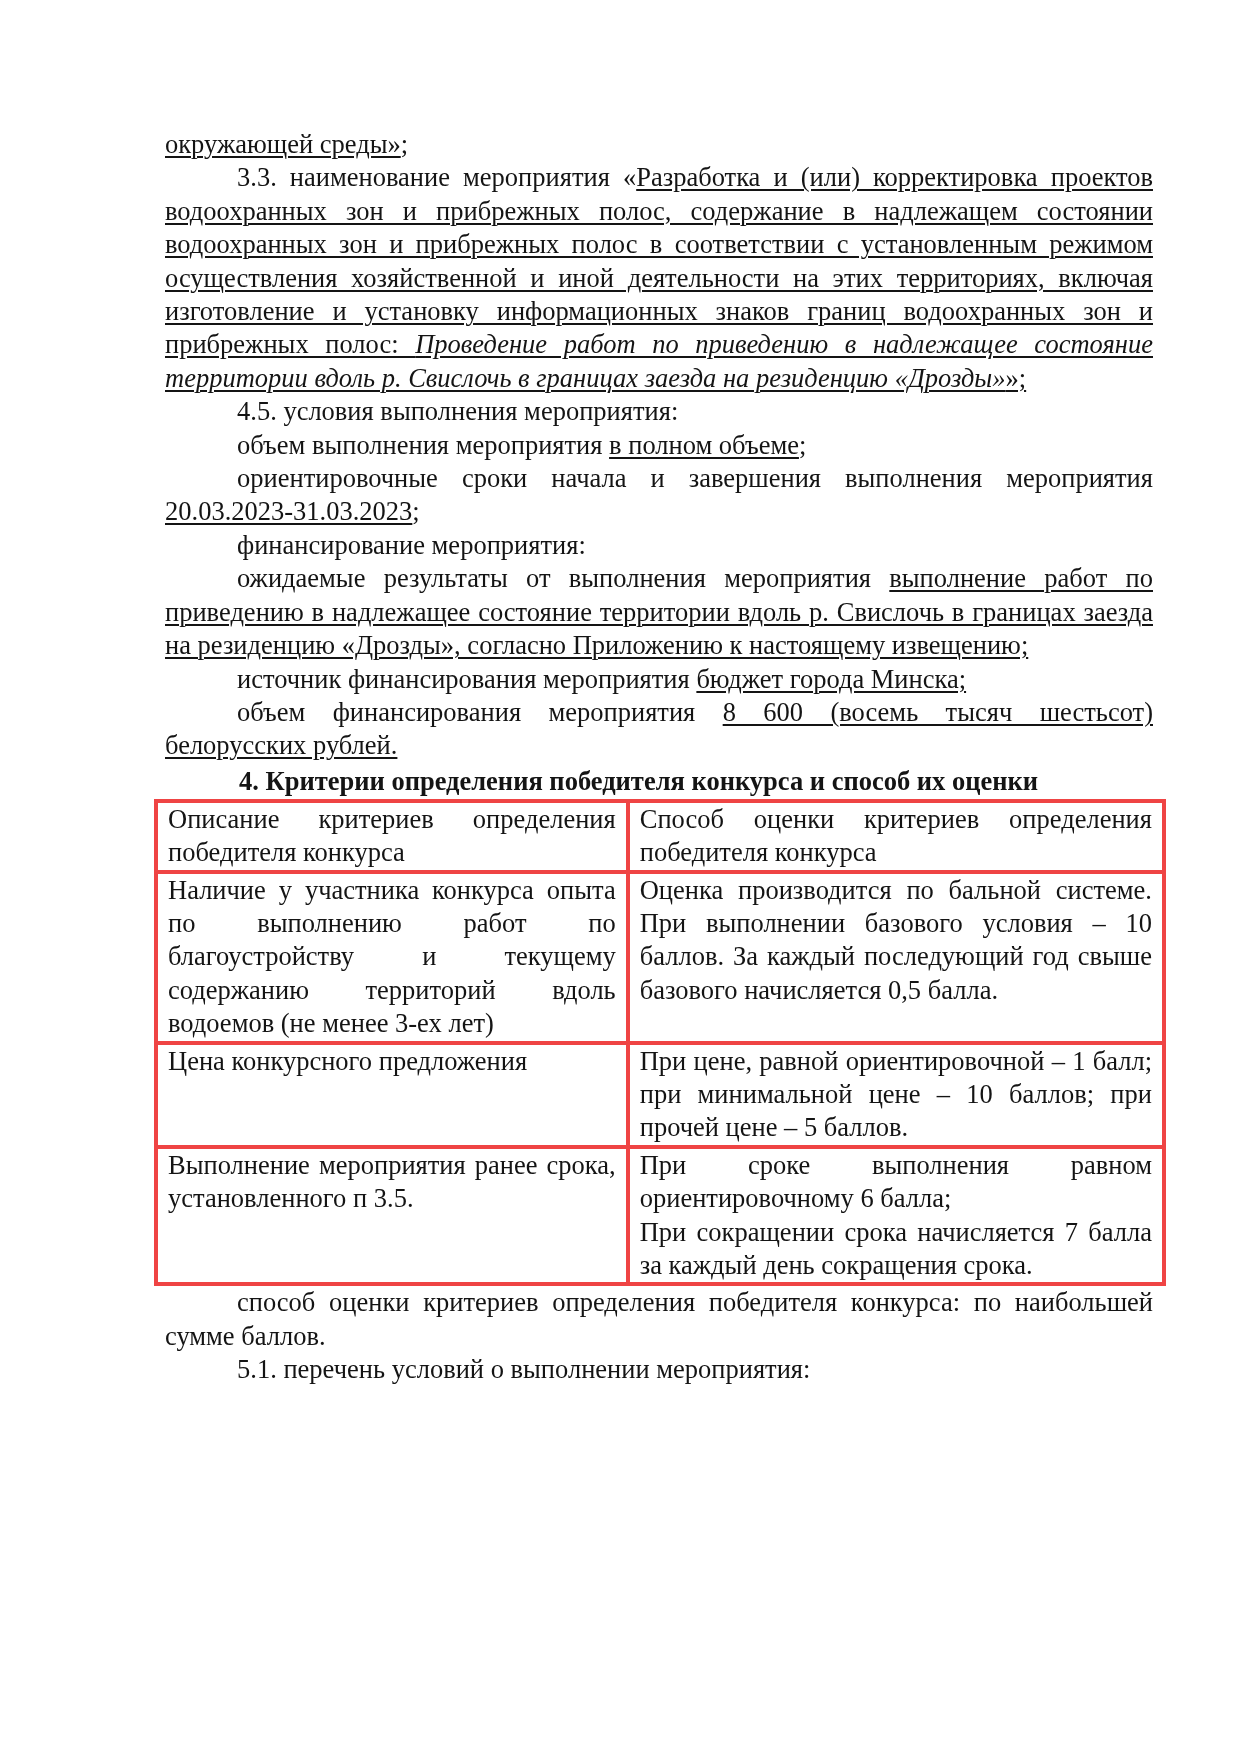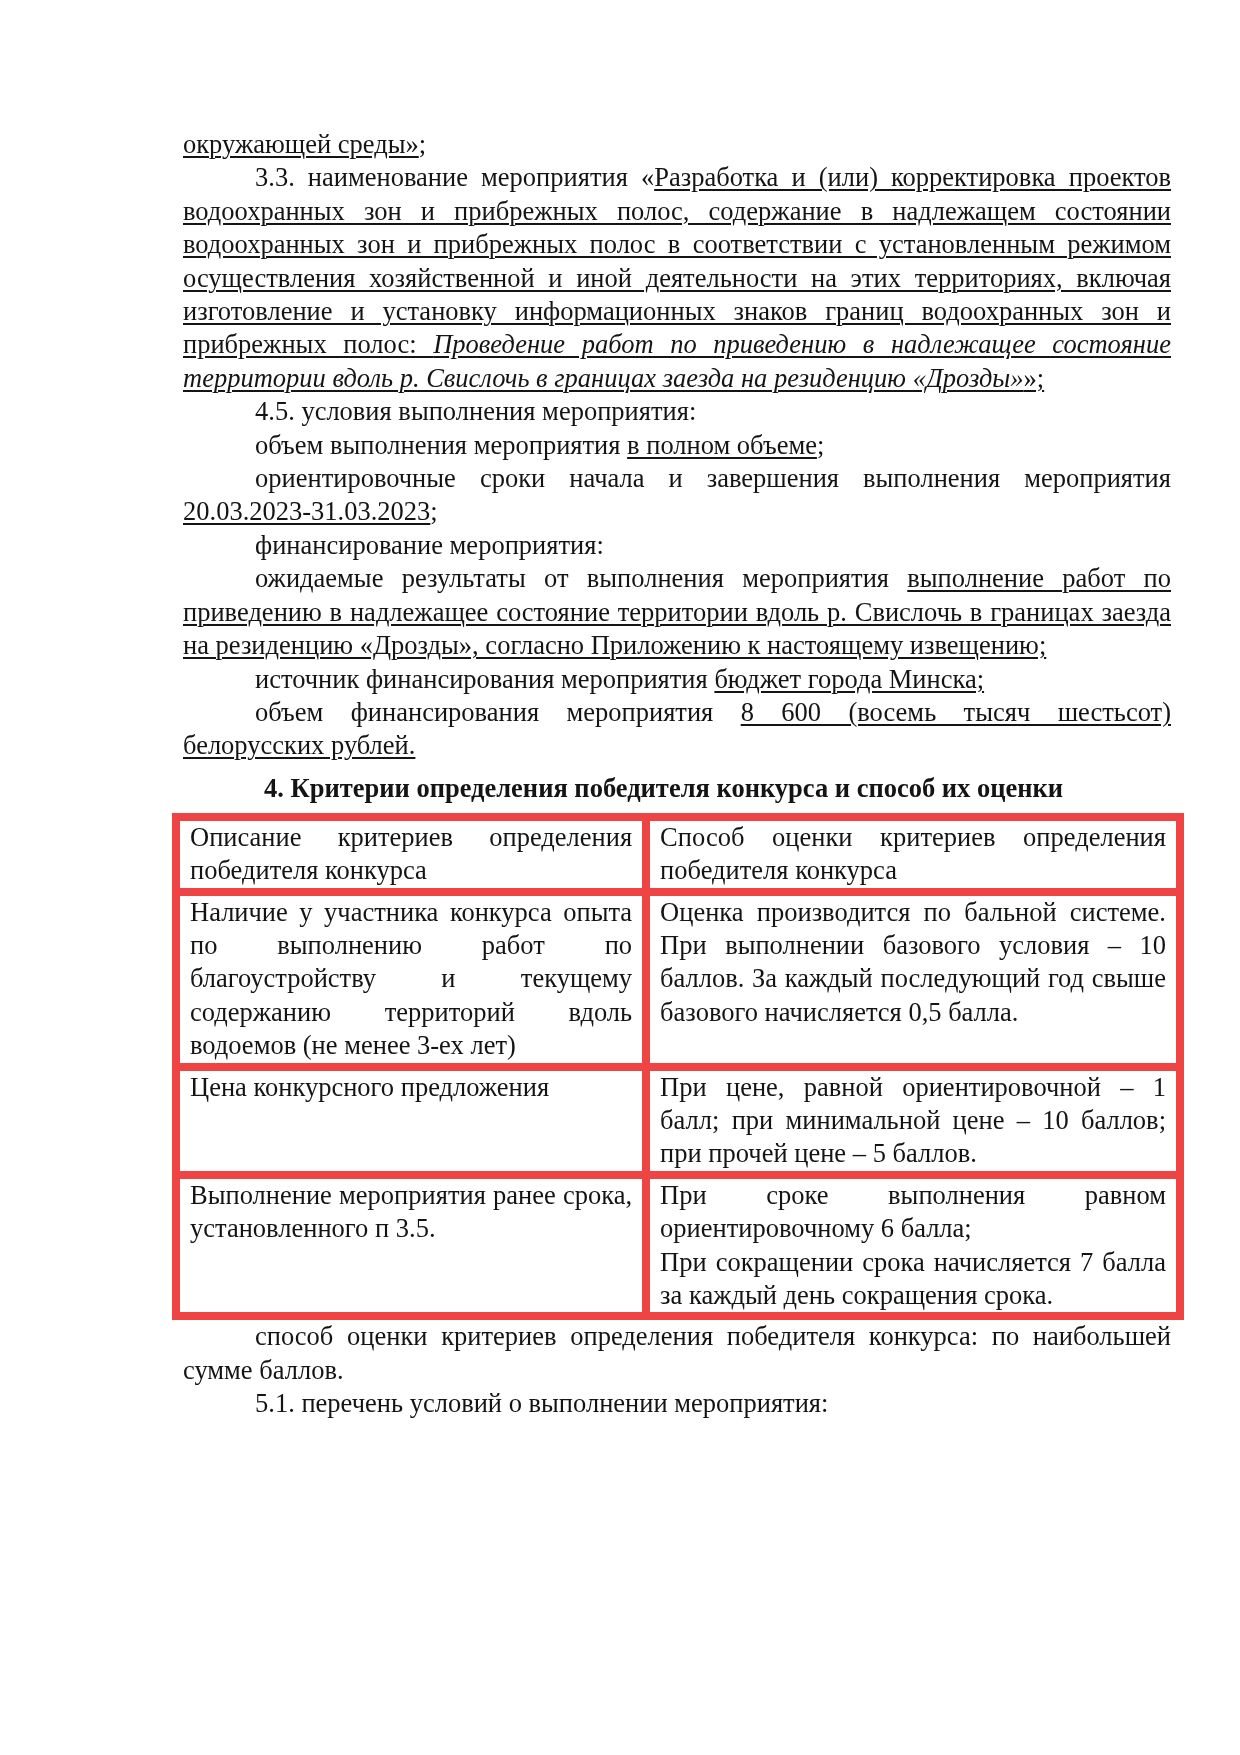--- a/index.html
+++ b/index.html
@@ -1,33 +1,33 @@
 <!DOCTYPE html>
 <html><head>
 <meta charset="utf-8">
 <style>
   html, body { margin: 0; padding: 0; background: #ffffff; }
   body { width: 1240px; height: 1755px; position: relative; overflow: hidden; }
   .page {
-    position: absolute; left: 183px; top: 128px; width: 988px;
+    position: absolute; left: 165px; top: 128px; width: 988px;
     font-family: "Liberation Serif", serif; font-size: 26.5px; line-height: 33.4px;
     color: #141414;
   }
   .p { text-align: justify; text-align-last: left; margin: 0; }
   .ind { text-indent: 72px; }
   .u { text-decoration: underline; text-decoration-thickness: 1.5px; text-underline-offset: 3px; }
   .i { font-style: italic; }
   .b { font-weight: bold; }
-  .heading4 { margin: 9px; text-indent: 72px; font-weight: bold; white-space: nowrap; line-height: 32px; }
+  .heading4 { margin: 2px; text-indent: 72px; font-weight: bold; white-space: nowrap; line-height: 32px; }
   table.crit {
     position: relative; left: -11px; width: 1012px; border-collapse: collapse;
     font-family: "Liberation Serif", serif; font-size: 26.5px; line-height: 33.4px; margin-top: 0;
   }
   table.crit td {
-    border: 8px solid #ef4444; vertical-align: top; padding: 0 10px 0 10px;
+    border: 4px solid #ef4444; vertical-align: top; padding: 0 10px 0 10px;
     text-align: justify; text-align-last: left;
   }
   table.crit td.c1 { width: 458px; }
   table.crit td.c2 { width: 524px; }
 </style>
 </head>
 <body>
 
 <div class="page">
 

